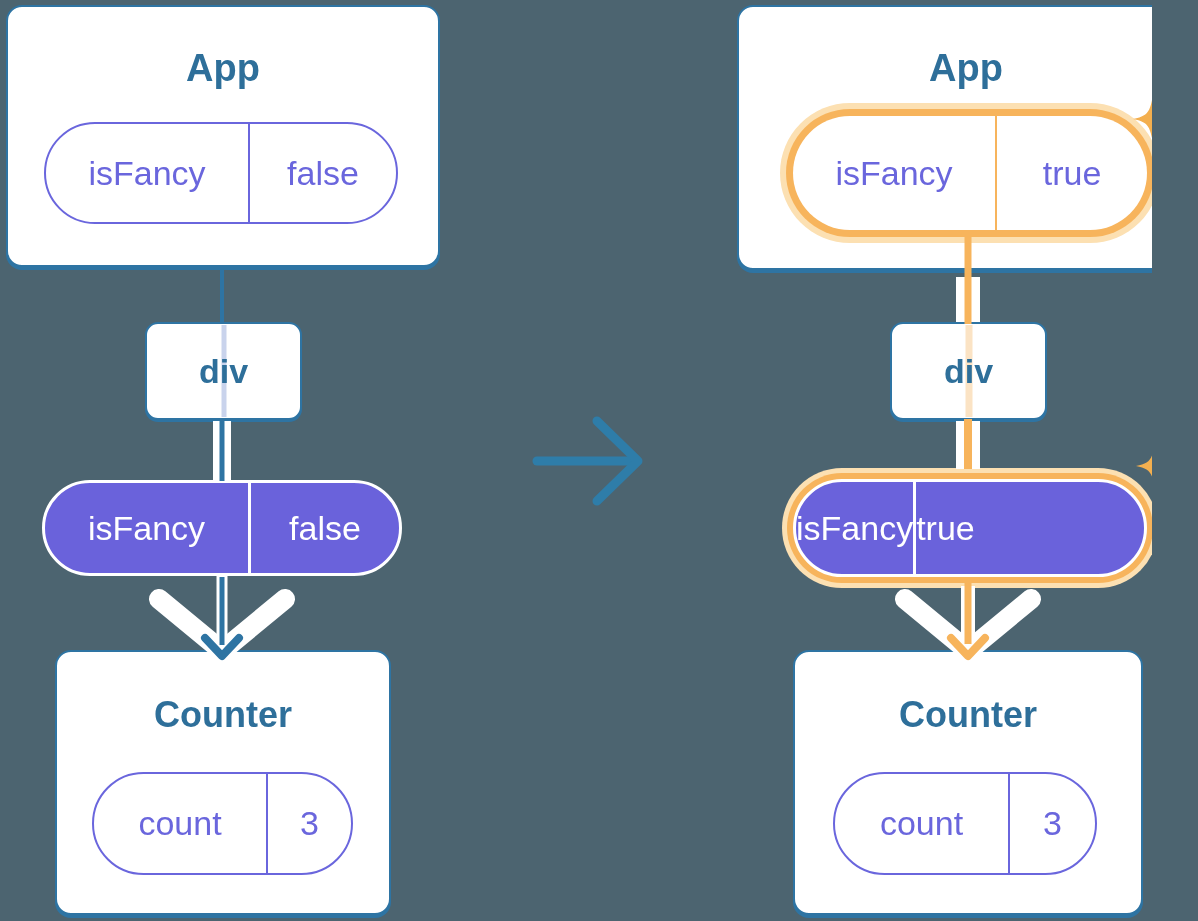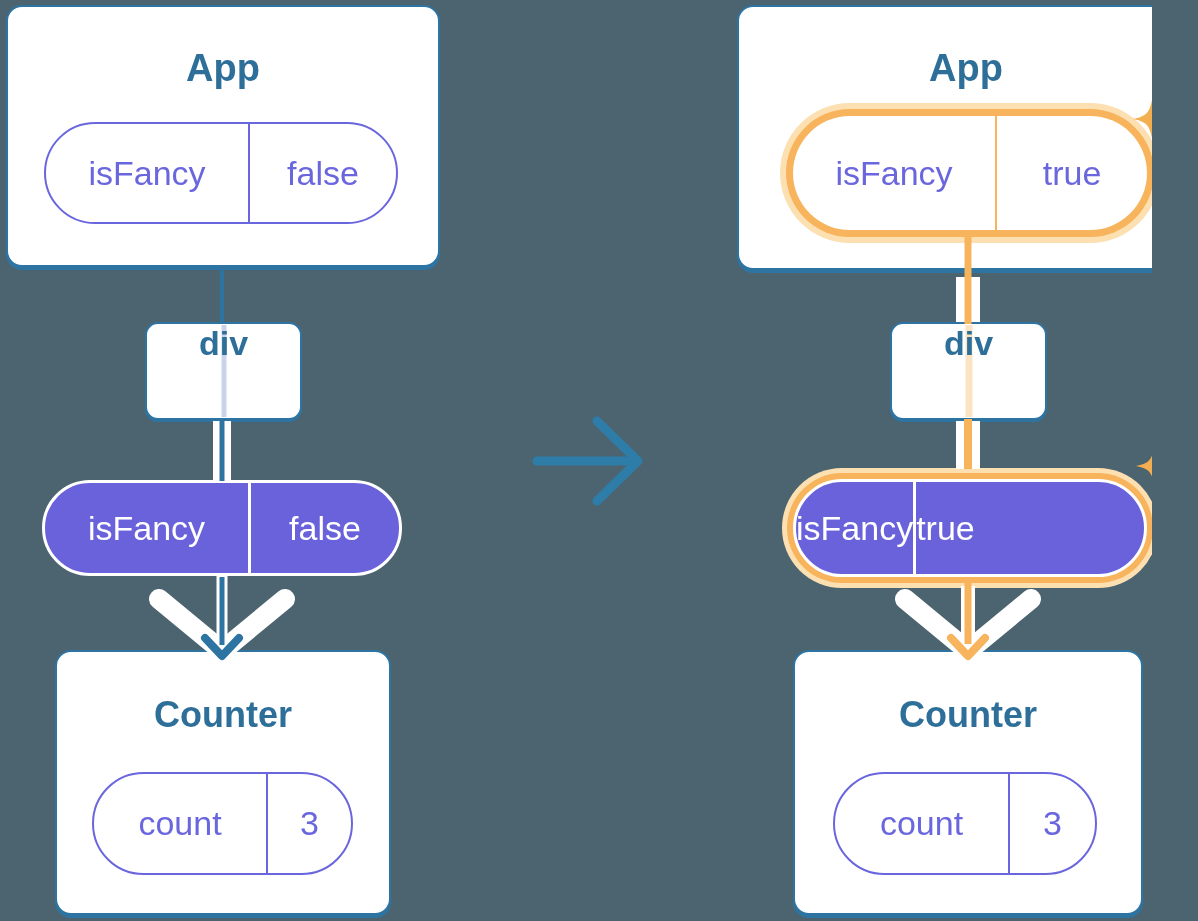--- a/index.html
+++ b/index.html
@@ -29,21 +29,21 @@
   .counter-l{left:55px;top:650px;width:336px;height:265px;}
   .counter-l .title{margin-top:42px;font-size:36px;}
   .div-l{left:145px;top:322px;width:157px;height:98px;border-radius:13px;border-width:2.5px;box-shadow:0 2px 0 var(--card_border);}
   
   .app-r{left:737px;top:5px;width:458px;height:265px;}
   .app-r .title{margin-top:40px;font-size:38px;}
   .counter-r{left:793px;top:650px;width:350px;height:265px;}
   .counter-r .title{margin-top:42px;font-size:36px;}
   .div-r{left:890px;top:322px;width:157px;height:98px;border-radius:13px;border-width:2.5px;box-shadow:0 2px 0 var(--card_border);}
 
-  .divcard{display:flex;align-items:flex-start;justify-content:center;}
+  .divcard{display:flex;align-items:center;justify-content:center;}
   .divcard .divlabel{position:relative;z-index:1;color:var(--heading);font-weight:600;font-size:34px;}
   .trace{position:absolute;left:50%;transform:translateX(-50%);top:1px;bottom:1px;}
   .trace.blue{width:5px;background:var(--trace_blue);}
   .trace.peach{width:7px;background:var(--trace_peach);}
 
   
   .pill{position:absolute;display:flex;box-sizing:border-box;border-radius:999px;font-size:34px;}
   .pill .cell{display:flex;align-items:center;justify-content:center;box-sizing:border-box;}
   .pill .cell:first-child{border-right-style:solid;}
   .outline{border:2px solid var(--violet);color:var(--violet);background:var(--white);}

